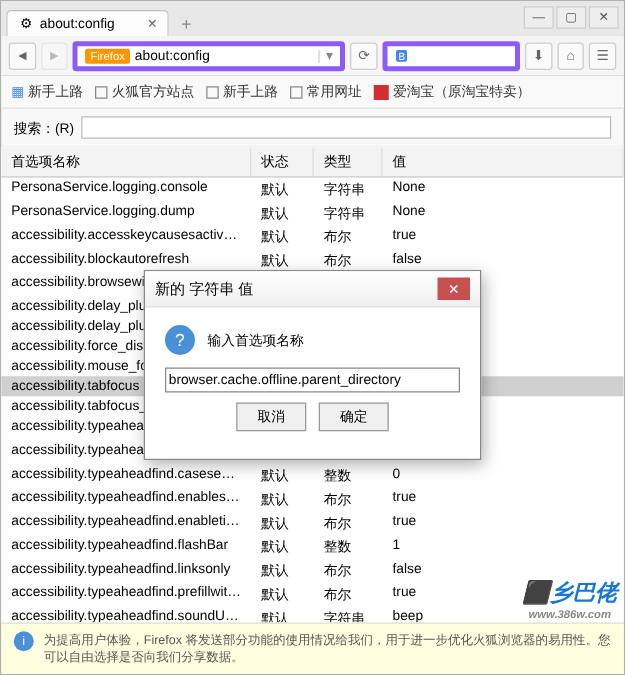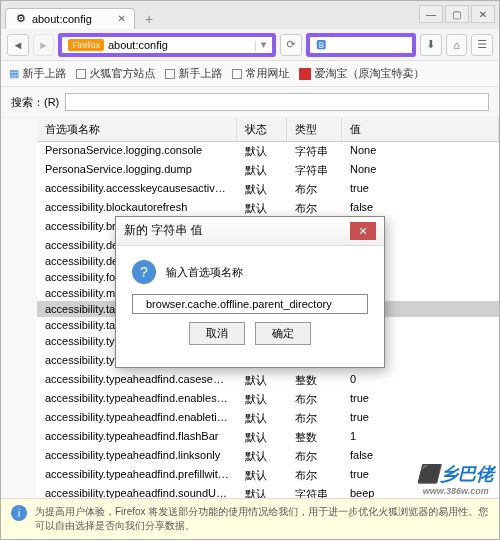--- a/index.html
+++ b/index.html
@@ -14,39 +14,39 @@
 .navbar { height: 32px; background: #f5f5f5; border-bottom: 1px solid #ddd; display: flex; align-items: center; padding: 0 6px; gap: 4px; }
 .navbtn { width: 22px; height: 22px; border: 1px solid #ccc; border-radius: 3px; background: #fafafa; display: flex; align-items: center; justify-content: center; color: #666; font-size: 11px; cursor: pointer; }
 .urlbar { flex: 1; display: flex; align-items: center; border: 4px solid #8b5cf6; border-radius: 3px; background: #fff; height: 24px; padding: 0 6px; gap: 4px; }
 .ff-badge { background: #ff9500; color: #fff; font-size: 9px; padding: 1px 4px; border-radius: 2px; }
 .urlbar input { flex: 1; border: none; outline: none; font-size: 11px; }
 .bookbar { height: 26px; background: #f9f9f9; border-bottom: 1px solid #e0e0e0; display: flex; align-items: center; padding: 0 8px; gap: 10px; font-size: 11px; }
 .bookbar .bi { display: flex; align-items: center; gap: 3px; color: #333; cursor: pointer; }
 .sq { width: 10px; height: 10px; border: 1px solid #888; display: inline-block; }
 .searchrow { padding: 6px 10px; display: flex; align-items: center; gap: 6px; font-size: 11px; border-bottom: 1px solid #eee; }
 .searchrow input { flex: 1; border: 1px solid #bbb; padding: 2px 4px; font-size: 11px; }
-.table { flex: 1; overflow: hidden; background: #fff; margin-left: 36px; }
+.table { flex: 1; overflow: hidden; background: #fff; }
 .thead { display: flex; background: #f3f3f3; border-bottom: 1px solid #ccc; font-size: 11px; }
 .thead div { padding: 4px 8px; border-right: 1px solid #ddd; }
 .col1 { width: 200px; } .col2 { width: 50px; } .col3 { width: 55px; } .col4 { flex: 1; }
 .tbody { font-size: 11px; }
 .row { display: flex; padding: 1px 0; }
 .row div { padding: 1px 8px; overflow: hidden; white-space: nowrap; text-overflow: ellipsis; }
 .row.sel { background: #d0d0d0; }
 .footer { background: #ffffe0; border-top: 1px solid #ddd; padding: 6px 10px; font-size: 10px; color: #555; display: flex; gap: 8px; align-items: flex-start; }
 .info-ic { width: 16px; height: 16px; border-radius: 50%; background: #4a90d9; color: #fff; display: flex; align-items: center; justify-content: center; font-size: 10px; flex-shrink: 0; }
 .watermark { position: absolute; right: 6px; bottom: 44px; font-size: 18px; font-weight: bold; z-index: 5; font-style: italic; }
 .watermark .g { color: #4caf50; } .watermark .b { color: #1976d2; }
 .dialog { position: absolute; left: 115px; top: 216px; width: 270px; background: #fff; border: 1px solid #888; box-shadow: 2px 4px 12px rgba(0,0,0,0.3); z-index: 10; }
-.dlg-title { background: linear-gradient(#fff,#f0f0f0); padding: 5px 8px; font-size: 12px; display: flex; align-items: flex-start; border-bottom: 1px solid #ddd; }
+.dlg-title { background: linear-gradient(#fff,#f0f0f0); padding: 5px 8px; font-size: 12px; display: flex; align-items: center; border-bottom: 1px solid #ddd; }
 .dlg-close { margin-left: auto; width: 26px; height: 18px; background: #c75050; color: #fff; display: flex; align-items: center; justify-content: center; font-size: 11px; cursor: pointer; }
 .dlg-body { padding: 14px 16px 10px; }
 .dlg-row { display: flex; align-items: center; gap: 10px; margin-bottom: 10px; }
 .q-ic { width: 24px; height: 24px; border-radius: 50%; background: #4a90d9; color: #fff; display: flex; align-items: center; justify-content: center; font-size: 14px; }
-.dlg-input { width: 100%; border: 1px solid #888; padding: 3px 13px; font-size: 11px; }
+.dlg-input { width: 100%; border: 1px solid #888; padding: 3px 2px; font-size: 11px; }
 .dlg-btns { display: flex; justify-content: center; gap: 10px; padding: 8px 0 12px; }
 .dlg-btns button { padding: 3px 16px; font-size: 11px; border: 1px solid #999; background: #f0f0f0; cursor: pointer; }
 .sep { color: #ccc; }
 .red { color: #d32f2f; font-size: 10px; display: inline-block; width: 12px; height: 12px; background: #d32f2f; text-align: center; line-height: 12px; }
 </style>
 </head>
 <body>
 
 <div class="window">
 

